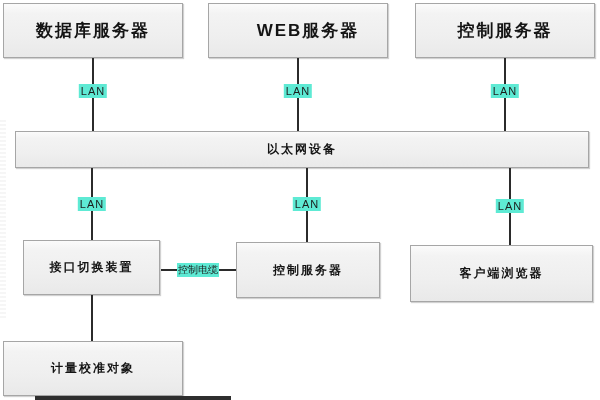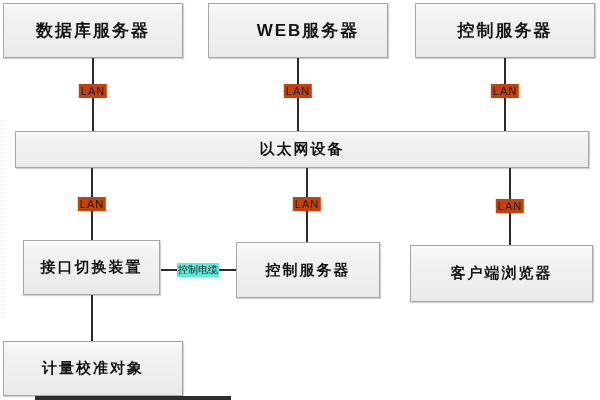--- a/index.html
+++ b/index.html
@@ -9,25 +9,25 @@
   }
   .node{
     position:absolute;box-sizing:border-box;
     border:1px solid #a6a6a6;
     background:linear-gradient(180deg,#fbfbfb 0%,#f3f3f3 18%,#efefef 60%,#e9e9e9 100%);
     box-shadow:1px 1px 1px rgba(0,0,0,0.18);
     display:flex;align-items:center;justify-content:center;
     color:#141414;font-weight:bold;letter-spacing:2px;
   }
   .node-lg{font-size:17px;text-align:center;}
-  .node-md{font-size:15px;}
+  .node-md{font-size:12px;}
   .vline{position:absolute;width:2px;background:#2b2b2b;}
   .hline{position:absolute;height:2px;background:#2b2b2b;}
   .edge-label{
-    position:absolute;background:#c2410c;color:#1c1c1c;
+    position:absolute;background:#5eead4;color:#1c1c1c;
     font-size:11px;letter-spacing:1px;padding:1px 2px;white-space:nowrap;
     transform:translateX(-50%);
   }
   .edge-label-cable{
     position:absolute;background:#5eead4;color:#1c1c1c;font-weight:normal;
     font-size:10px;padding:0 1px;white-space:nowrap;transform:translate(-50%,-50%);
   }
   .artifact-bar{position:absolute;background:#2e2e2e;}
   .left-texture{position:absolute;left:0;top:120px;width:6px;height:200px;
     background:repeating-linear-gradient(180deg,#f2f2f2 0 2px,#ffffff 2px 4px);opacity:.7;}

